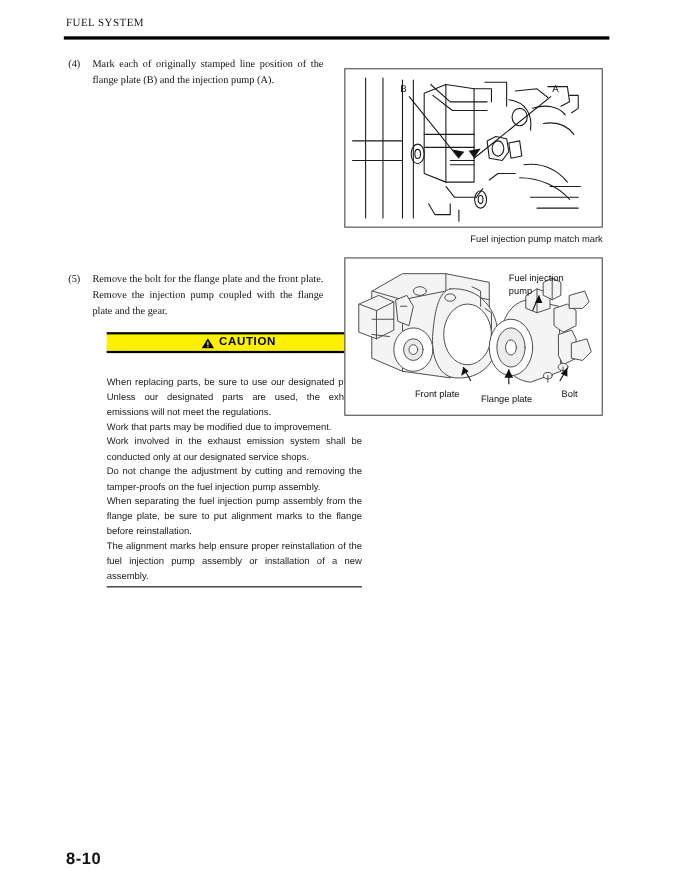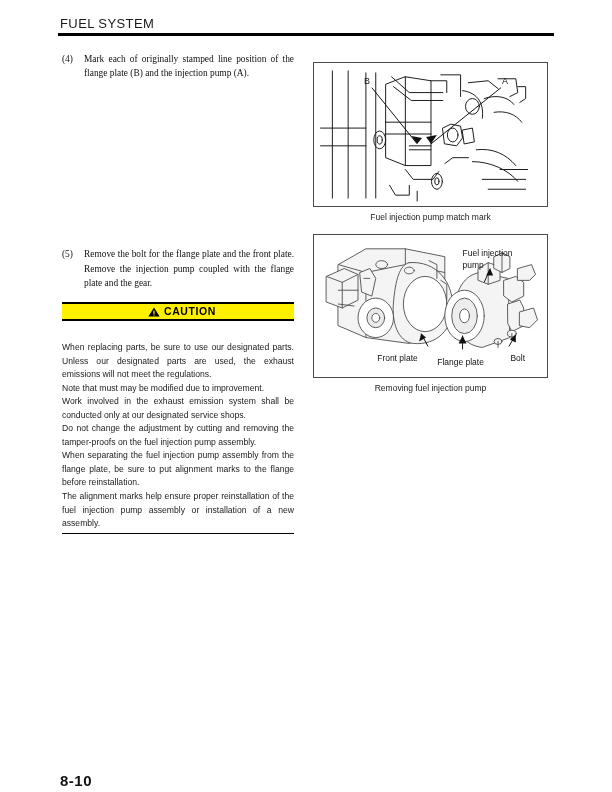--- a/index.html
+++ b/index.html
@@ -15,22 +15,22 @@
     overflow: hidden;
     font-family: "Liberation Sans", sans-serif;
     color: #000000;
   }
 
   
   .header-title {
     position: absolute;
     left: 60px;
     top: 16px;
-    font-family: Liberation Sans, sans-serif;
-    font-size: 13px;
+    font-family: Liberation Serif, serif;
+    font-size: 10px;
     letter-spacing: 0.4px;
     color: #1a1a1a;
   }
   .header-rule {
     position: absolute;
     left: 58px;
     top: 33px;
     width: 496px;
     height: 3px;
     background: #000000;
@@ -60,20 +60,21 @@
     font-family: "Liberation Serif", serif;
     font-size: 9.4px;
   }
   .step-4 { margin-top: 0; }
   .step-5 { margin-top: 167px; }
 
   
   .caution {
     margin-top: 12px;
     width: 232px;
+    margin-left: 35px;
   }
   .caution-bar {
     position: relative;
     background: #fff000;
     border-top: 2.4px solid #000000;
     border-bottom: 2.4px solid #000000;
     height: 15px;
     display: flex;
     align-items: center;
     justify-content: center;
@@ -126,21 +127,21 @@
     border: 1.2px solid #4a4a4a;
     background: #ffffff;
     box-sizing: border-box;
     position: relative;
     overflow: hidden;
   }
   .figure-caption {
     font-family: "Liberation Sans", sans-serif;
     font-size: 8.5px;
     color: #1a1a1a;
-    text-align: center;
+    text-align: right;
     margin-top: 5px;
   }
   #figure-top { left: 313px; top: 62px; width: 235px; }
   #figure-top .figure-box { width: 235px; height: 145px; }
   #figure-bottom { left: 313px; top: 234px; width: 235px; }
   #figure-bottom .figure-box { width: 235px; height: 144px; }
 
   .fig-svg { display: block; width: 100%; height: 100%; }
 
   
@@ -185,21 +186,21 @@
               <rect x="5.4" y="3.6" width="1.2" height="3.3" fill="#fff000"></rect>
               <rect x="5.4" y="7.5" width="1.2" height="1.1" fill="#fff000"></rect>
             </svg>
           </span>
           <span class="caution-label">CAUTION</span>
         </div>
       </div>
 
       <div class="caution-body">
         <p>When replacing parts, be sure to use our designated parts. Unless our designated parts are used, the exhaust emissions will not meet the regulations.</p>
-        <p>Note that must may be modified due to improvement.</p>
+        <p>Work that parts may be modified due to improvement.</p>
         <p>Work involved in the exhaust emission system shall be conducted only at our designated service shops.</p>
         <p>Do not change the adjustment by cutting and removing the tamper-proofs on the fuel injection pump assembly.</p>
         <p>When separating the fuel injection pump assembly from the flange plate, be sure to put alignment marks to the flange before reinstallation.</p>
         <p>The alignment marks help ensure proper reinstallation of the fuel injection pump assembly or installation of a new assembly.</p>
       </div>
 
       <div class="caution-rule"></div>
     </div>
   </div>
 
@@ -337,18 +338,17 @@
         <polygon points="150,102 146,110 154,110" fill="#111111"></polygon>
         <polygon points="204,101 198,106 204,109" fill="#111111"></polygon>
 
         <text x="150" y="21" font-family="Liberation Sans, sans-serif" font-size="8.6" fill="#111111">Fuel injection</text>
         <text x="150" y="33" font-family="Liberation Sans, sans-serif" font-size="8.6" fill="#111111">pump</text>
         <text x="84" y="128" font-family="Liberation Sans, sans-serif" font-size="8.6" fill="#111111" text-anchor="middle">Front plate</text>
         <text x="148" y="132" font-family="Liberation Sans, sans-serif" font-size="8.6" fill="#111111" text-anchor="middle">Flange plate</text>
         <text x="206" y="128" font-family="Liberation Sans, sans-serif" font-size="8.6" fill="#111111" text-anchor="middle">Bolt</text>
       </svg>
     </div>
-    <div class="figure-caption">Removing fuel injection pump</div>
   </div>
 
   <div class="page-number">8-10</div>
 
 </div>
 
 </body></html>

